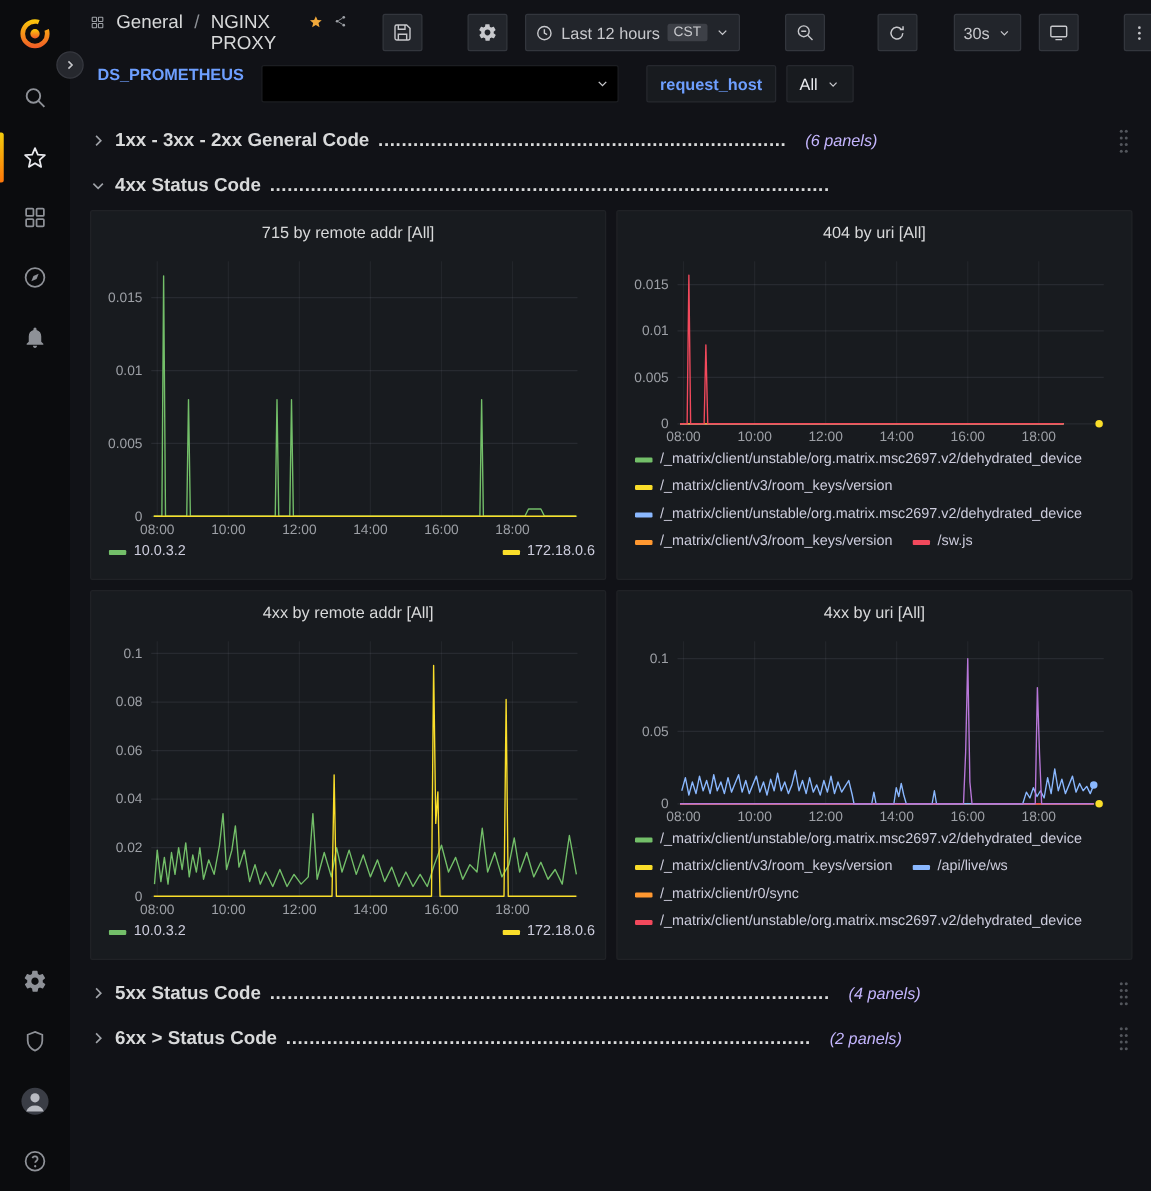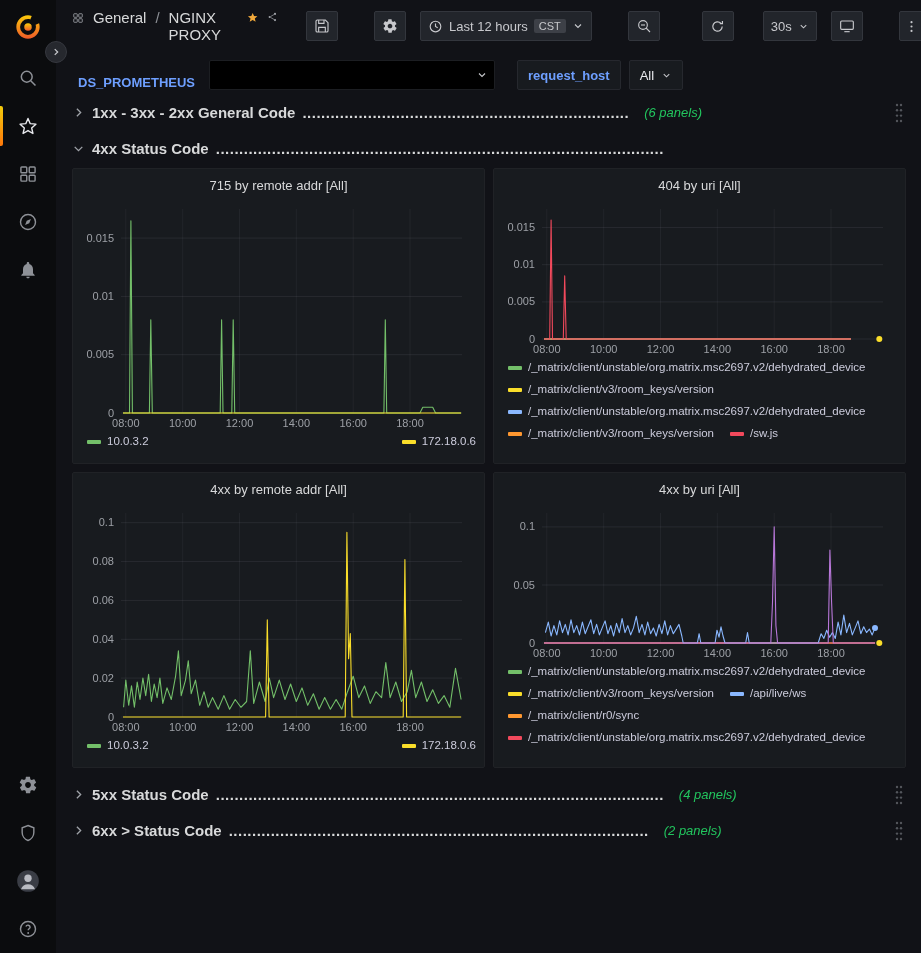--- a/index.html
+++ b/index.html
@@ -31,38 +31,38 @@
   .tb-right { display:flex; align-items:center; gap:8px; }
   .tb-group { display:flex; gap:1px; }
   .tb-btn { height:30px; min-width:32px; padding:0 7px; background:#22252b;
     border:1px solid #33363d; border-radius:2px; color:#c7c8cc; font-size:13px;
     display:flex; align-items:center; justify-content:center; gap:6px; cursor:pointer;
     font-family:inherit; white-space:nowrap;margin-left:28px; }
   .tb-btn.narrow { min-width:26px; padding:0 4px; }
   .tz-badge { background:rgba(204,204,220,0.16); border-radius:2px; padding:1px 5px;
     font-size:11px; color:#c7c8cc; }
   
-  .subbar { height:38px; flex:none; display:flex; align-items:flex-end; gap:8px; padding:0 16px; }
+  .subbar { height:38px; flex:none; display:flex; align-items:flex-start; gap:8px; padding:0 16px; }
   .var-label { color:#6e9fff; font-weight:bold; font-size:13px; padding:0 6px; cursor:pointer; }
   .var-label.boxed { height:30px; display:flex; align-items:center; background:#181b1f;
     border:1px solid #26282e; border-radius:2px; padding:0 10px; }
   .redacted-select { width:286px; height:30px; background:#000; border:1px solid #1c1e22;
     border-radius:2px; display:flex; align-items:center; justify-content:flex-end;
     padding:0 6px; color:#c7c8cc; cursor:pointer; }
   .var-value { height:30px; display:flex; align-items:center; gap:7px; background:#181b1f;
     border:1px solid #26282e; border-radius:2px; padding:8px 10px; color:#e9eaee; cursor:pointer; }
   
   .content { flex:1; padding:6px 15px 0 16px; overflow:hidden; }
   .row-head { height:33px; display:flex; align-items:center; gap:7px; cursor:pointer;
     position:relative; margin-bottom:3px; }
   .row-chevron { color:#9fa2a8; display:flex; }
   .row-title { font-weight:bold; font-size:15px; color:#d8d9da; white-space:nowrap; }
   .row-dots { font-weight:bold; font-size:15px; color:#d8d9da; letter-spacing:0.5px;
     overflow:hidden; white-space:nowrap; }
-  .row-count { color:#22c55e; font-style:italic; font-size:13px; margin-left:8px; white-space:nowrap;}
+  .row-count { color:#c4b5fd; font-style:italic; font-size:13px; margin-left:8px; white-space:nowrap;}
   .row-handle { position:absolute; right:0; top:50%; transform:translateY(-50%);
     color:#53565c; cursor:grab; padding:2px; }
   .grid { display:grid; grid-template-columns:1fr 1fr; gap:8px; margin:3px 0 10px; }
   .panel { background:#181b1f; border:1px solid #202226; border-radius:2px;
     height:296px; padding:4px 8px 0; overflow:hidden; }
   .panel-title { text-align:center; font-size:13px; font-weight:500; color:#d8d9da;
     height:26px; line-height:26px; margin:0; cursor:pointer; white-space:nowrap; overflow:hidden;}
   .chart { width:100%; }
   .chart-tall { height:232px; }
   .chart-short { height:158px; }

